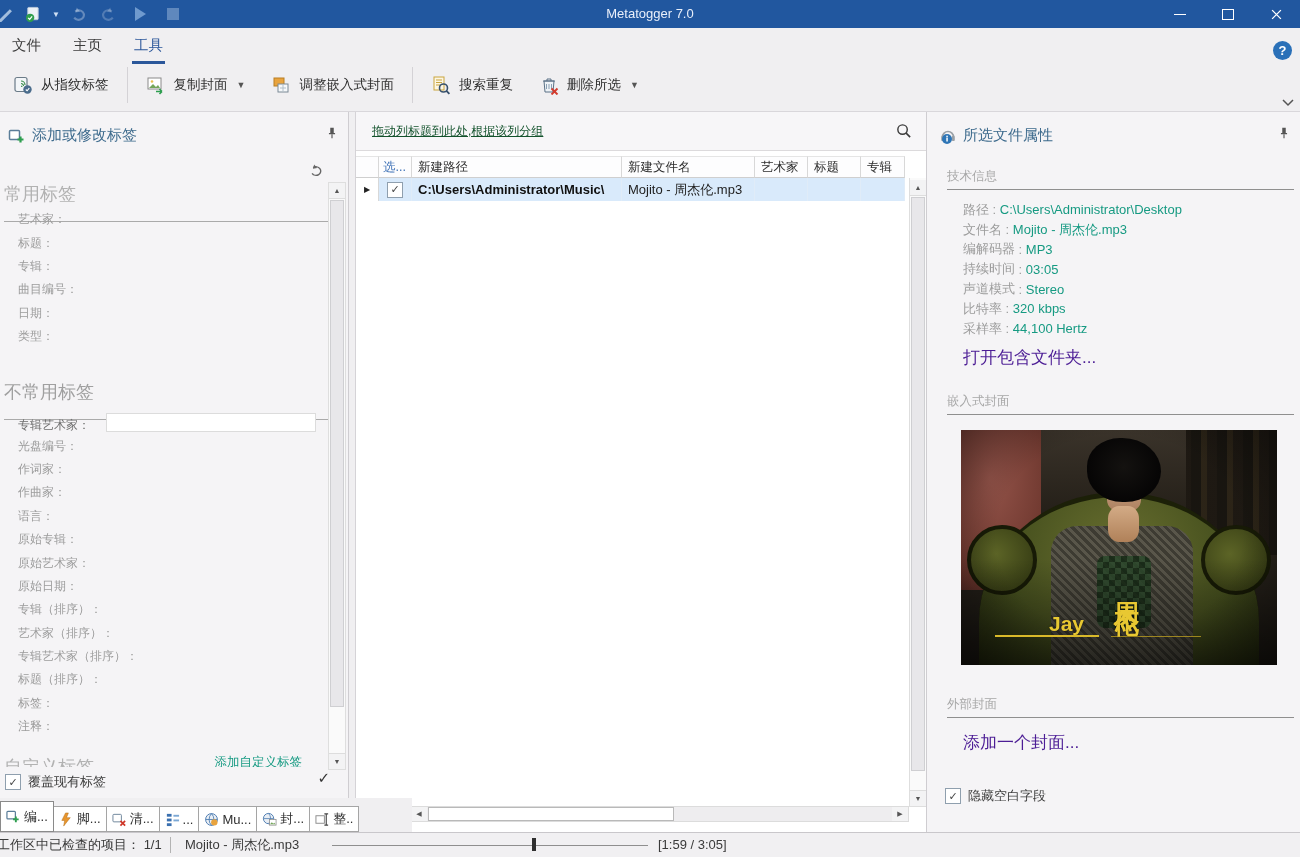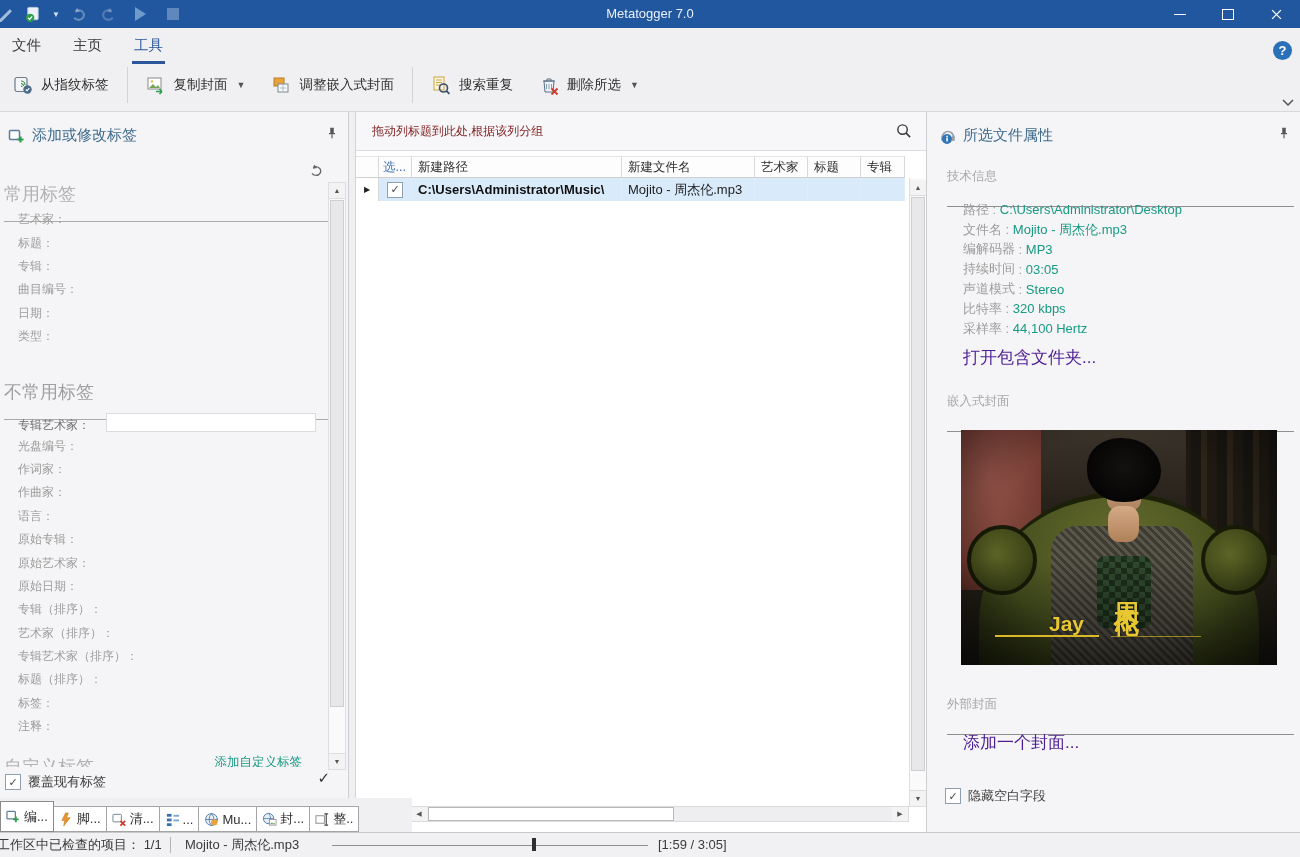--- a/index.html
+++ b/index.html
@@ -66,40 +66,40 @@
             align-items:center;justify-content:center;font-size:11px;color:#444;line-height:1;flex:0 0 auto;}
 
   .vscroll{position:absolute;background:#fafafa;border:1px solid #dedede;width:16px;}
   .sb-btn{position:absolute;left:0;right:0;height:15px;background:#f3f3f4;border-bottom:1px solid #ddd;
           color:#555;font-size:7px;display:flex;align-items:center;justify-content:center;}
   .sb-btn.bottom{border-bottom:none;border-top:1px solid #ddd;bottom:0;}
   .sb-thumb{position:absolute;left:1px;right:1px;background:#e8e7ea;border:1px solid #cfcfd2;}
 
   
   .c-groupbar{position:absolute;top:0;left:0;right:0;height:38px;background:#f7f6f8;border-bottom:1px solid #dcdadc;}
-  .c-hint{position:absolute;left:16px;top:11px;font-size:12px;color:#7f1d1d;}
+  .c-hint{position:absolute;left:16px;top:11px;font-size:12px;color:#14532d;text-decoration:underline;}
   .c-search{position:absolute;right:14px;top:10px;width:17px;height:17px;}
   .c-header{position:absolute;top:44px;left:0;height:22px;display:flex;}
   .hcell{border-right:1px solid #d8d8d8;border-top:1px solid #e5e5e5;border-bottom:1px solid #cfcfcf;
          font-size:12.5px;color:#2d2d2d;display:flex;align-items:center;padding-left:6px;box-sizing:border-box;background:#fdfdfe;}
   .hcell.sel{color:#3b6fb5;padding-left:4px;}
   .hcell.marker{padding-left:0;}
   .c-row{position:absolute;top:66px;left:0;height:23px;display:flex;background:#d9eafb;}
   .rcell{box-sizing:border-box;border-right:1px solid #e0ecf8;font-size:13px;display:flex;align-items:center;padding-left:6px;color:#222;}
   .rcell.marker{background:#fff;border-right:1px solid #d8d8d8;justify-content:center;padding-left:0;font-size:8px;color:#222;}
   .rcell.cb{justify-content:center;padding-left:0;}
   .rcell.path{font-weight:bold;color:#101010;}
   .c-stub{position:absolute;left:0;top:696px;width:52px;height:15px;background:#fff;border:1px solid #c9c9c9;}
   .c-hscroll{position:absolute;left:54px;right:17px;top:694px;height:16px;background:#eeedef;border:1px solid #dcdcdc;box-sizing:border-box;}
   .hs-btn{position:absolute;top:0;bottom:0;width:16px;background:#f3f3f4;color:#555;font-size:7px;
           display:flex;align-items:center;justify-content:center;}
   .hs-thumb{position:absolute;left:17px;top:0;bottom:0;width:246px;background:#fff;border:1px solid #b9b9b9;box-sizing:border-box;}
 
   
-  .rp-sec{position:absolute;left:20px;right:6px;font-size:12.5px;color:#a7a7a7;padding-bottom:21px;border-bottom:1px solid #8f8f8f;}
+  .rp-sec{position:absolute;left:20px;right:6px;font-size:12.5px;color:#a7a7a7;padding-bottom:4px;border-bottom:1px solid #8f8f8f;}
   .kv{position:absolute;left:36px;top:88px;font-size:13px;}
   .kv-row{height:19.8px;display:flex;align-items:center;white-space:nowrap;}
   .kv-label{color:#9c9c9c;}
   .kv-sep{color:#9c9c9c;white-space:pre;}
   .kv-value{color:#169a82;}
   .rlink{position:absolute;font-size:17px;color:#4c1d95;}
   .rp-hide{position:absolute;left:18px;top:675px;display:flex;align-items:center;gap:7px;font-size:13px;color:#3f3f3f;}
 
   
   .aa{position:absolute;left:34px;top:318px;width:316px;height:235px;background:#26211a;overflow:hidden;}

